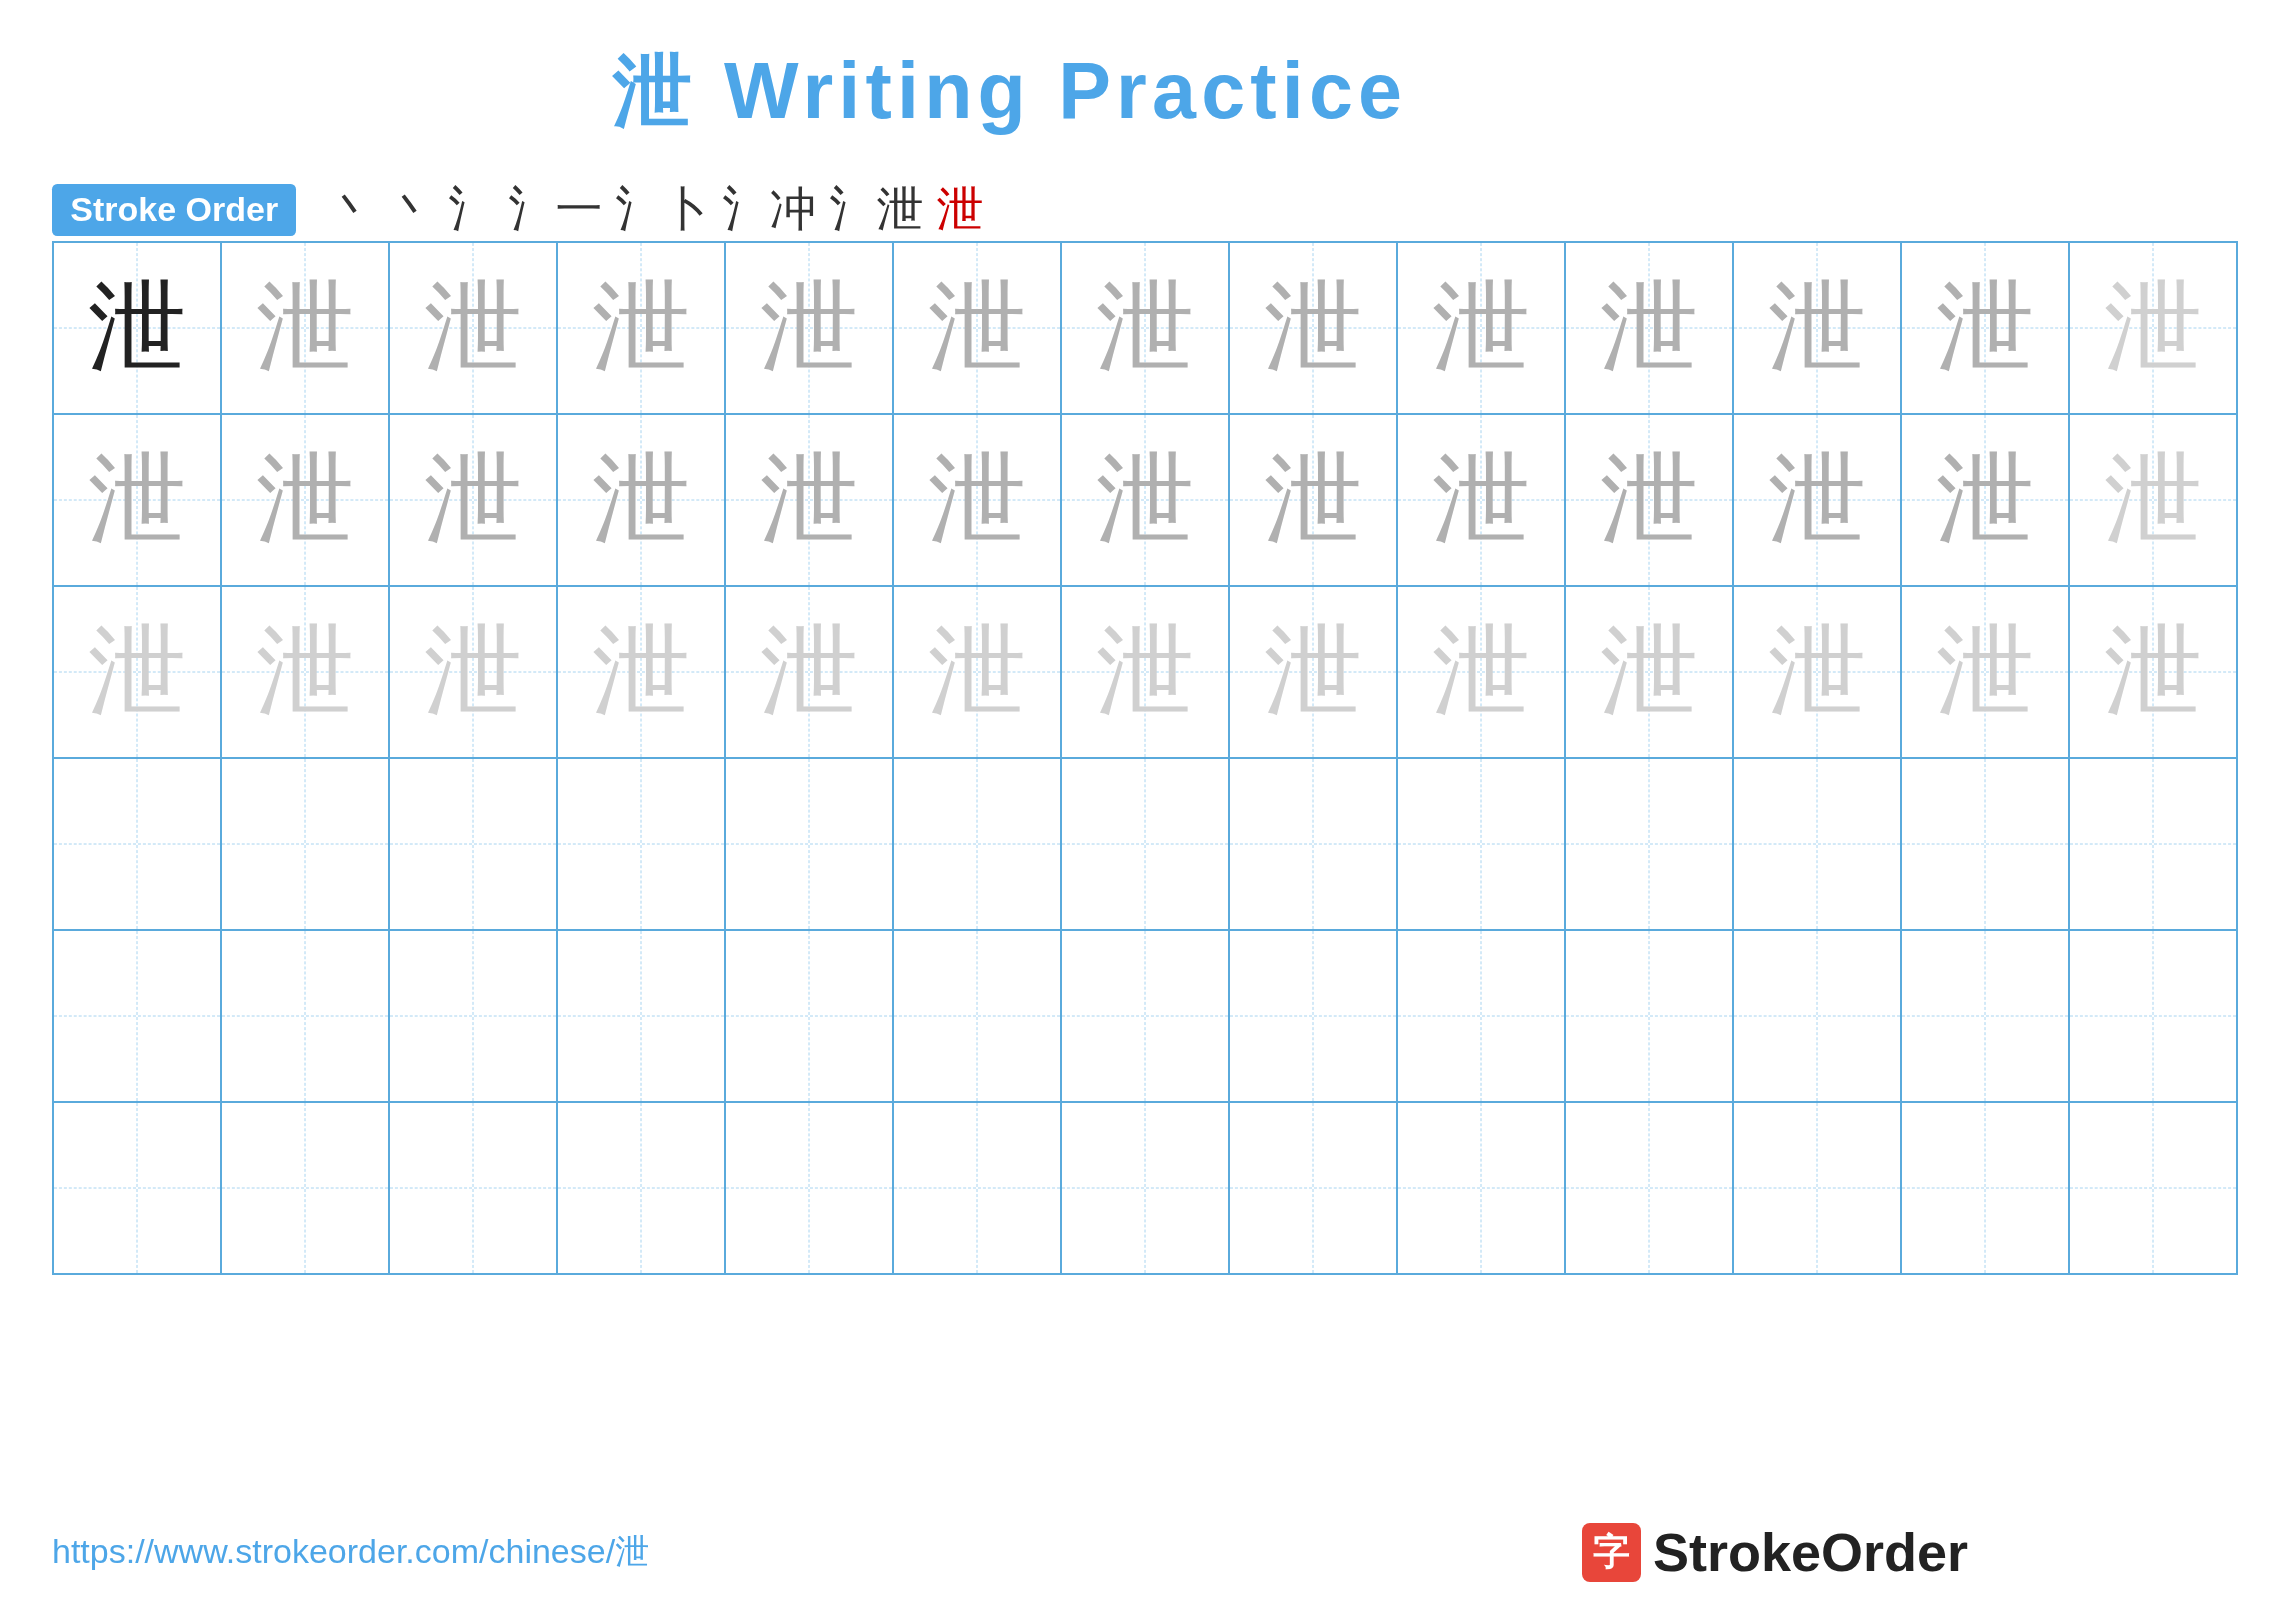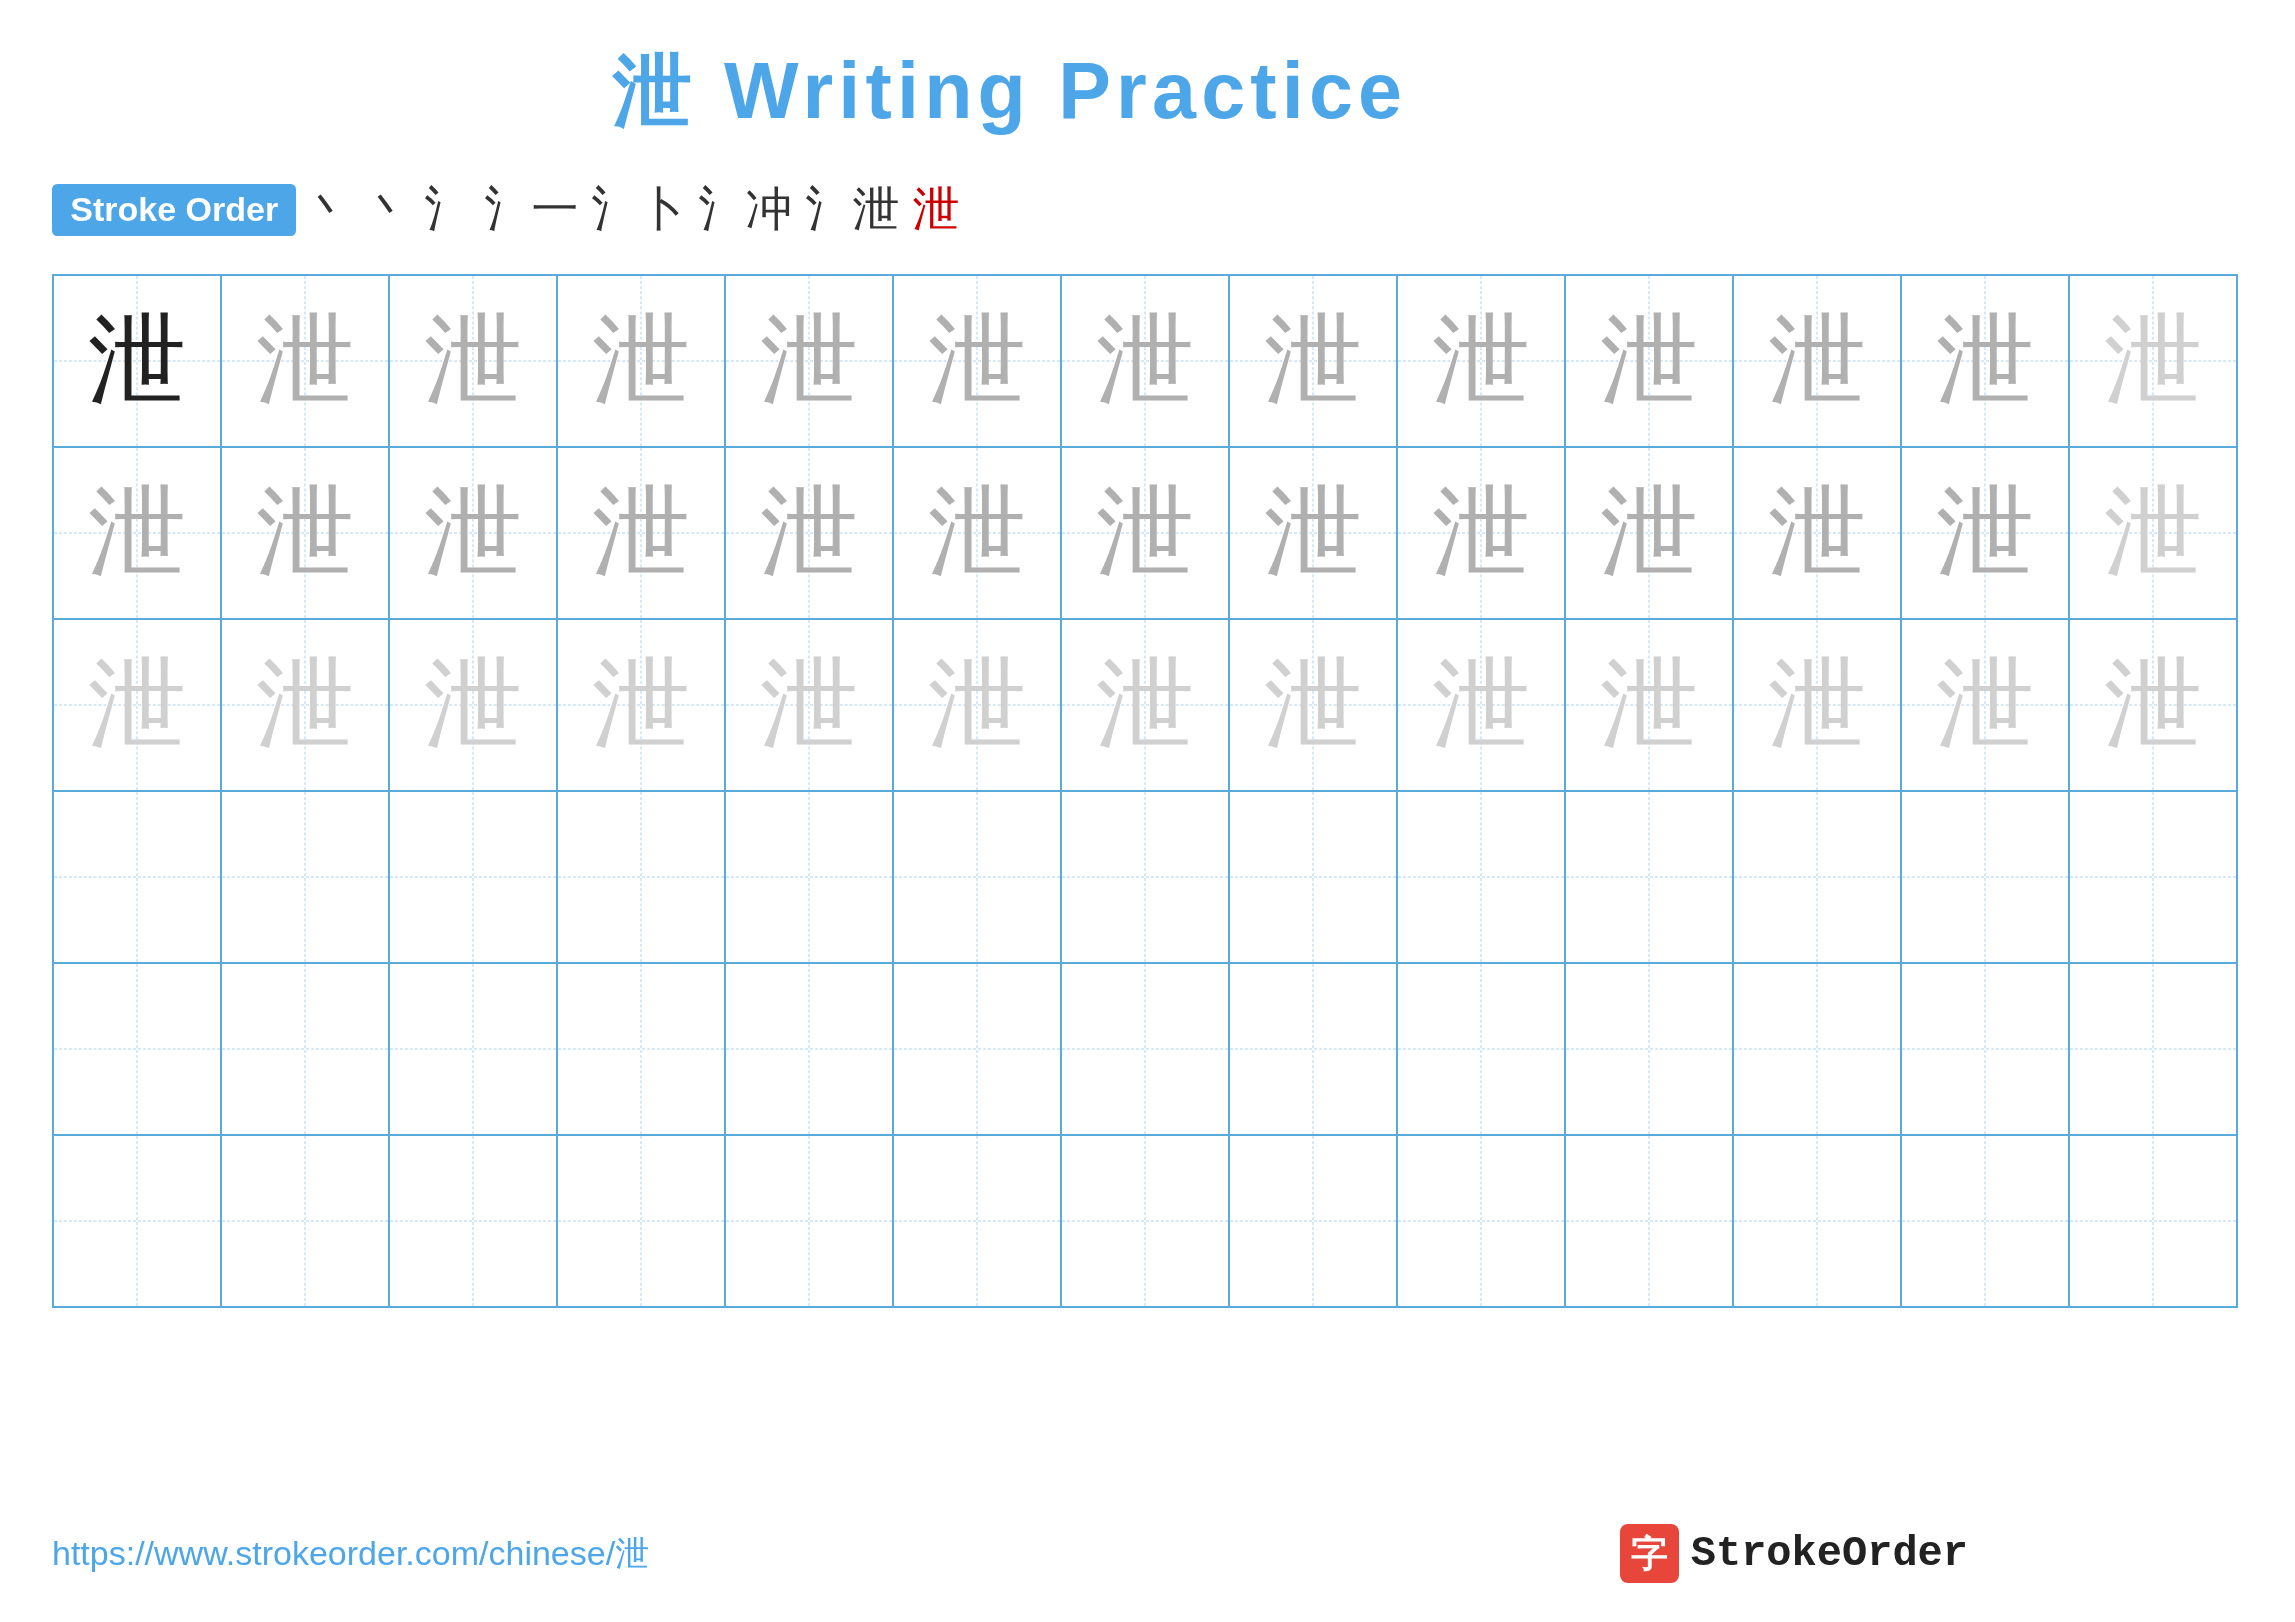--- a/index.html
+++ b/index.html
@@ -26,22 +26,21 @@
       color: #4da6e8;
       font-weight: bold;
       margin-bottom: 33px;
       font-family: Arial, sans-serif;
       letter-spacing: 5.2px;
     }
 
     .stroke-order-row {
       display: flex;
       align-items: center;
-      margin-bottom: 33px;
-      gap: 8px;
+      gap: 32px;
     }
 
     .stroke-order-badge {
       background: #4da6e8;
       color: #fff;
       font-size: 34px;
       font-family: Arial, sans-serif;
       font-weight: bold;
       padding: 6.5px 18.3px;
       border-radius: 5.2px;
@@ -155,24 +154,24 @@
       display: flex;
       align-items: center;
       justify-content: center;
       color: #fff;
       font-size: 37px;
       font-family: serif;
       font-weight: bold;
     }
 
     .logo-text {
-      font-size: 42px;
+      font-size: 54px;
       font-weight: bold;
       color: #222;
-      font-family: Liberation Mono, monospace;
+      font-family: Liberation Sans, sans-serif;
       text-align: right;
     }
   </style>
 </head>
 <body>
 
 <div class="page">
 
   <div class="title">泄 Writing Practice</div>
 

